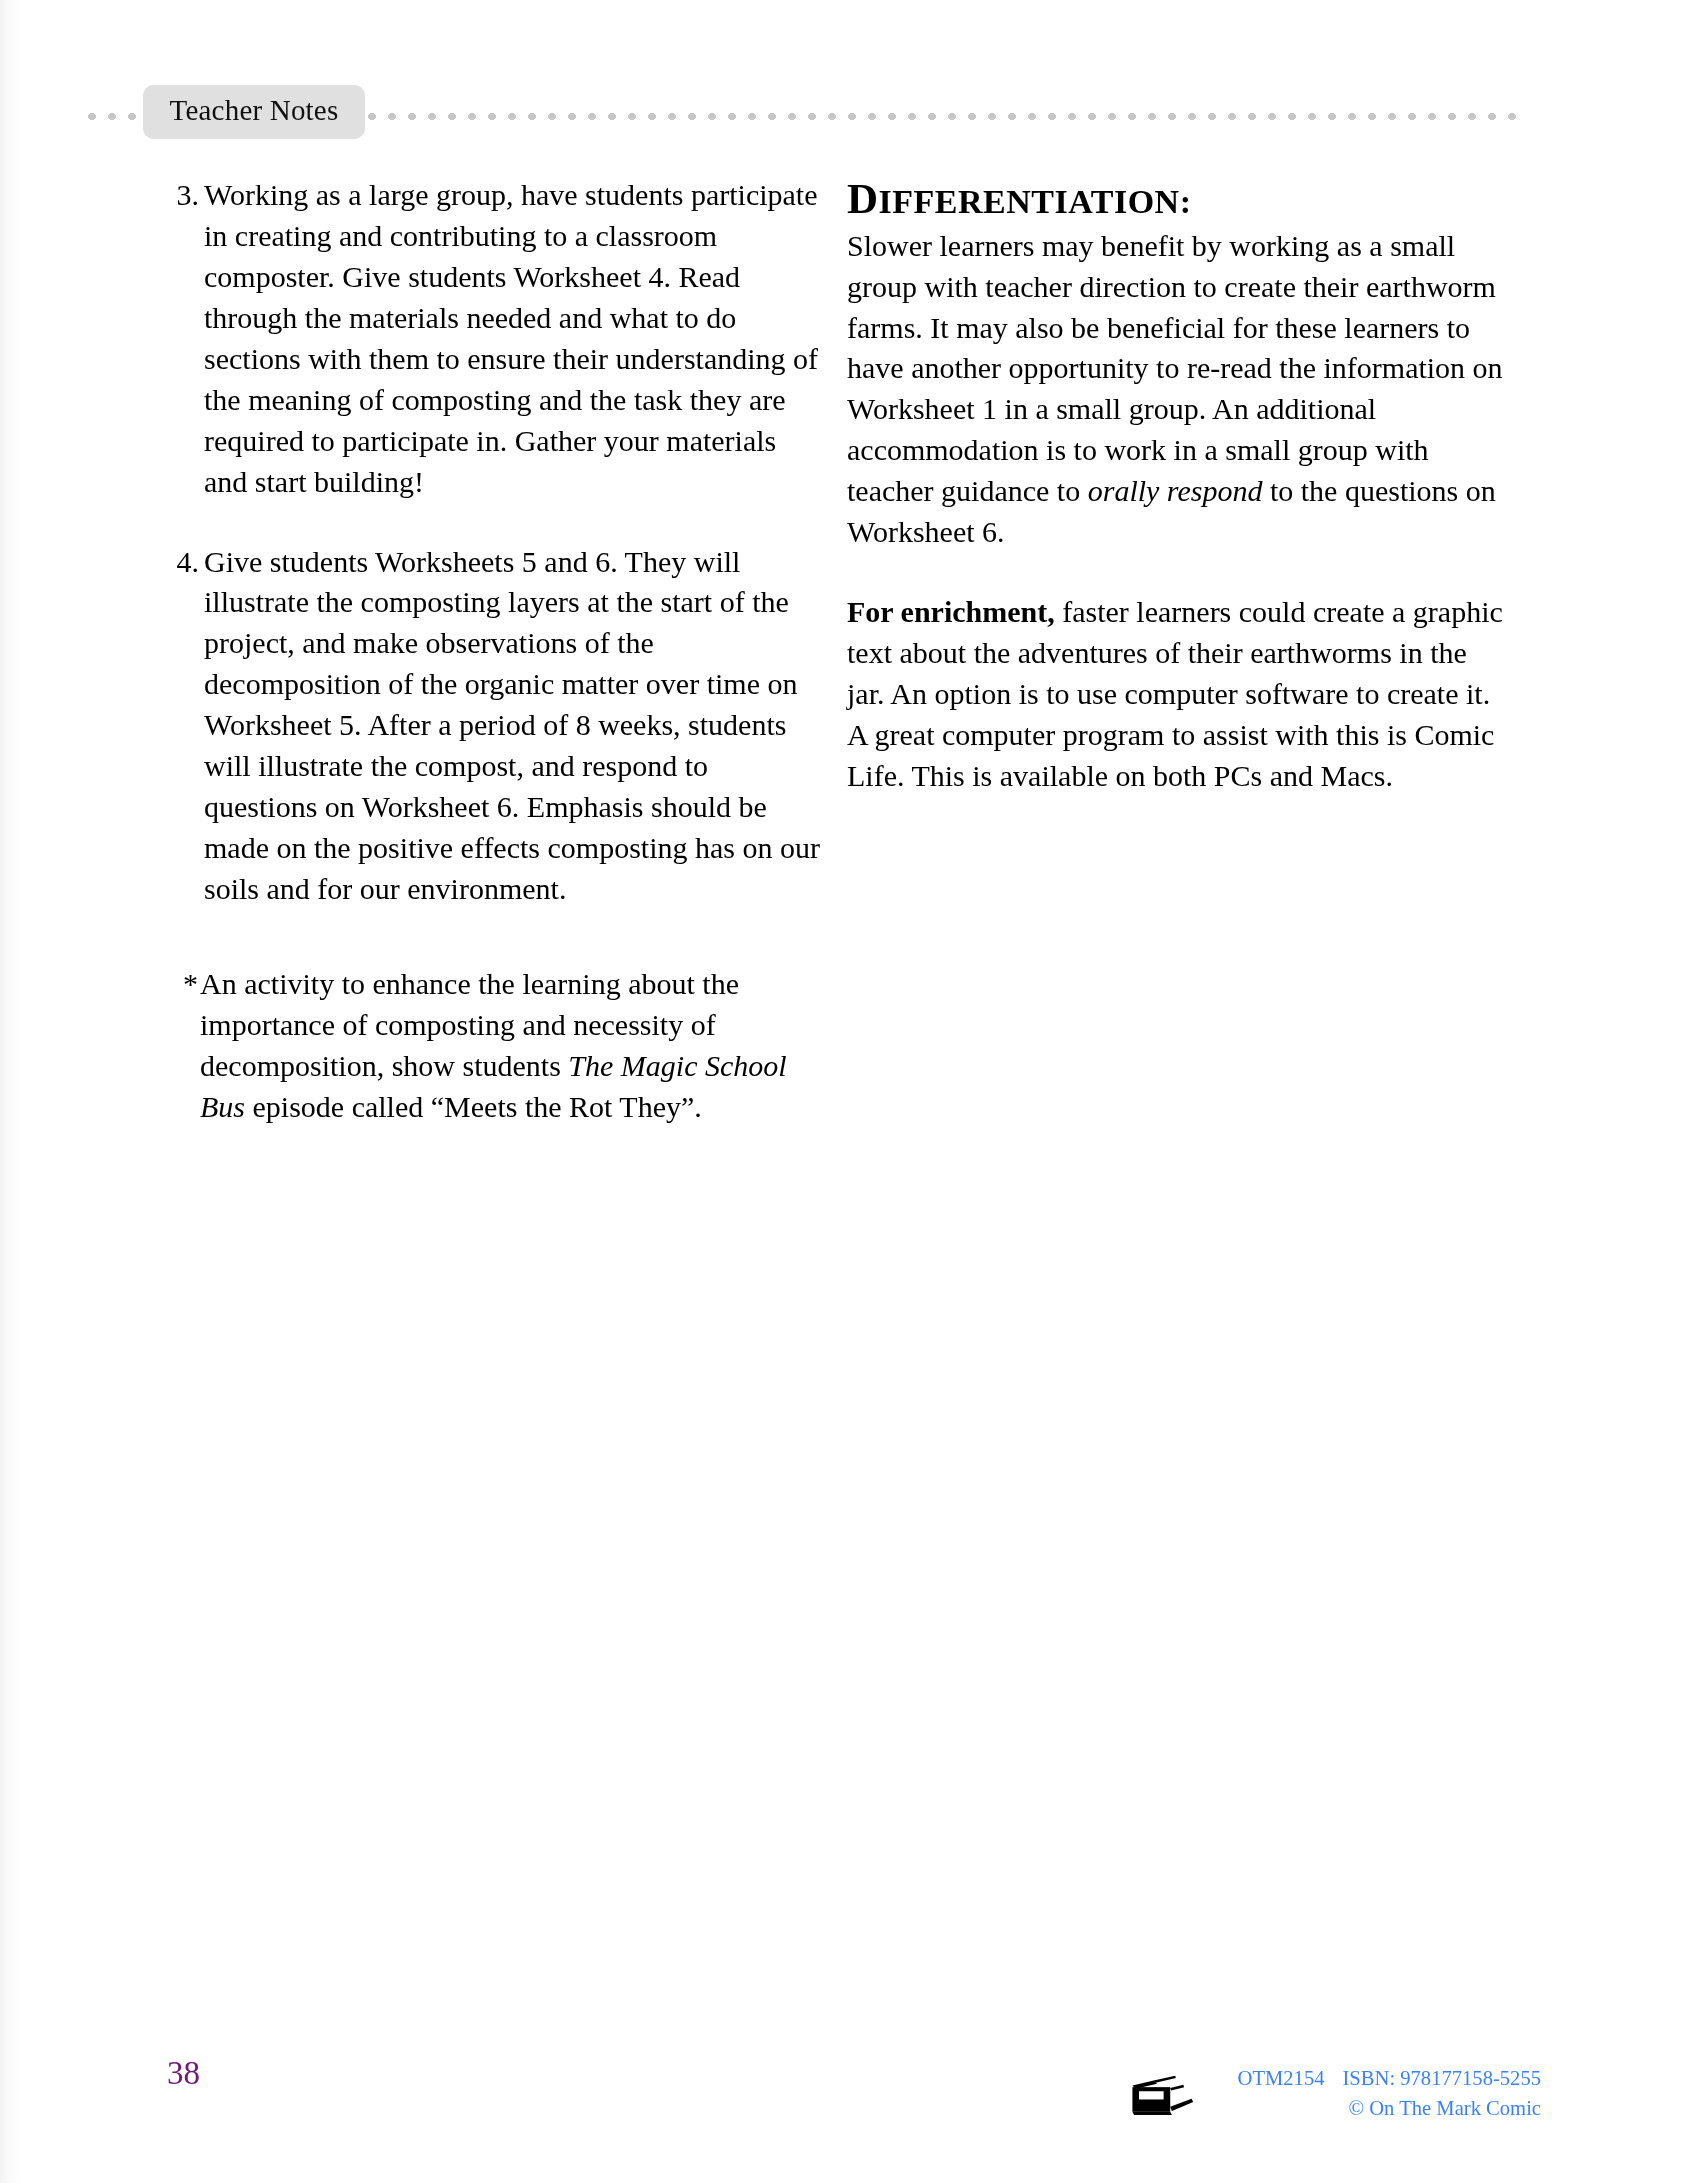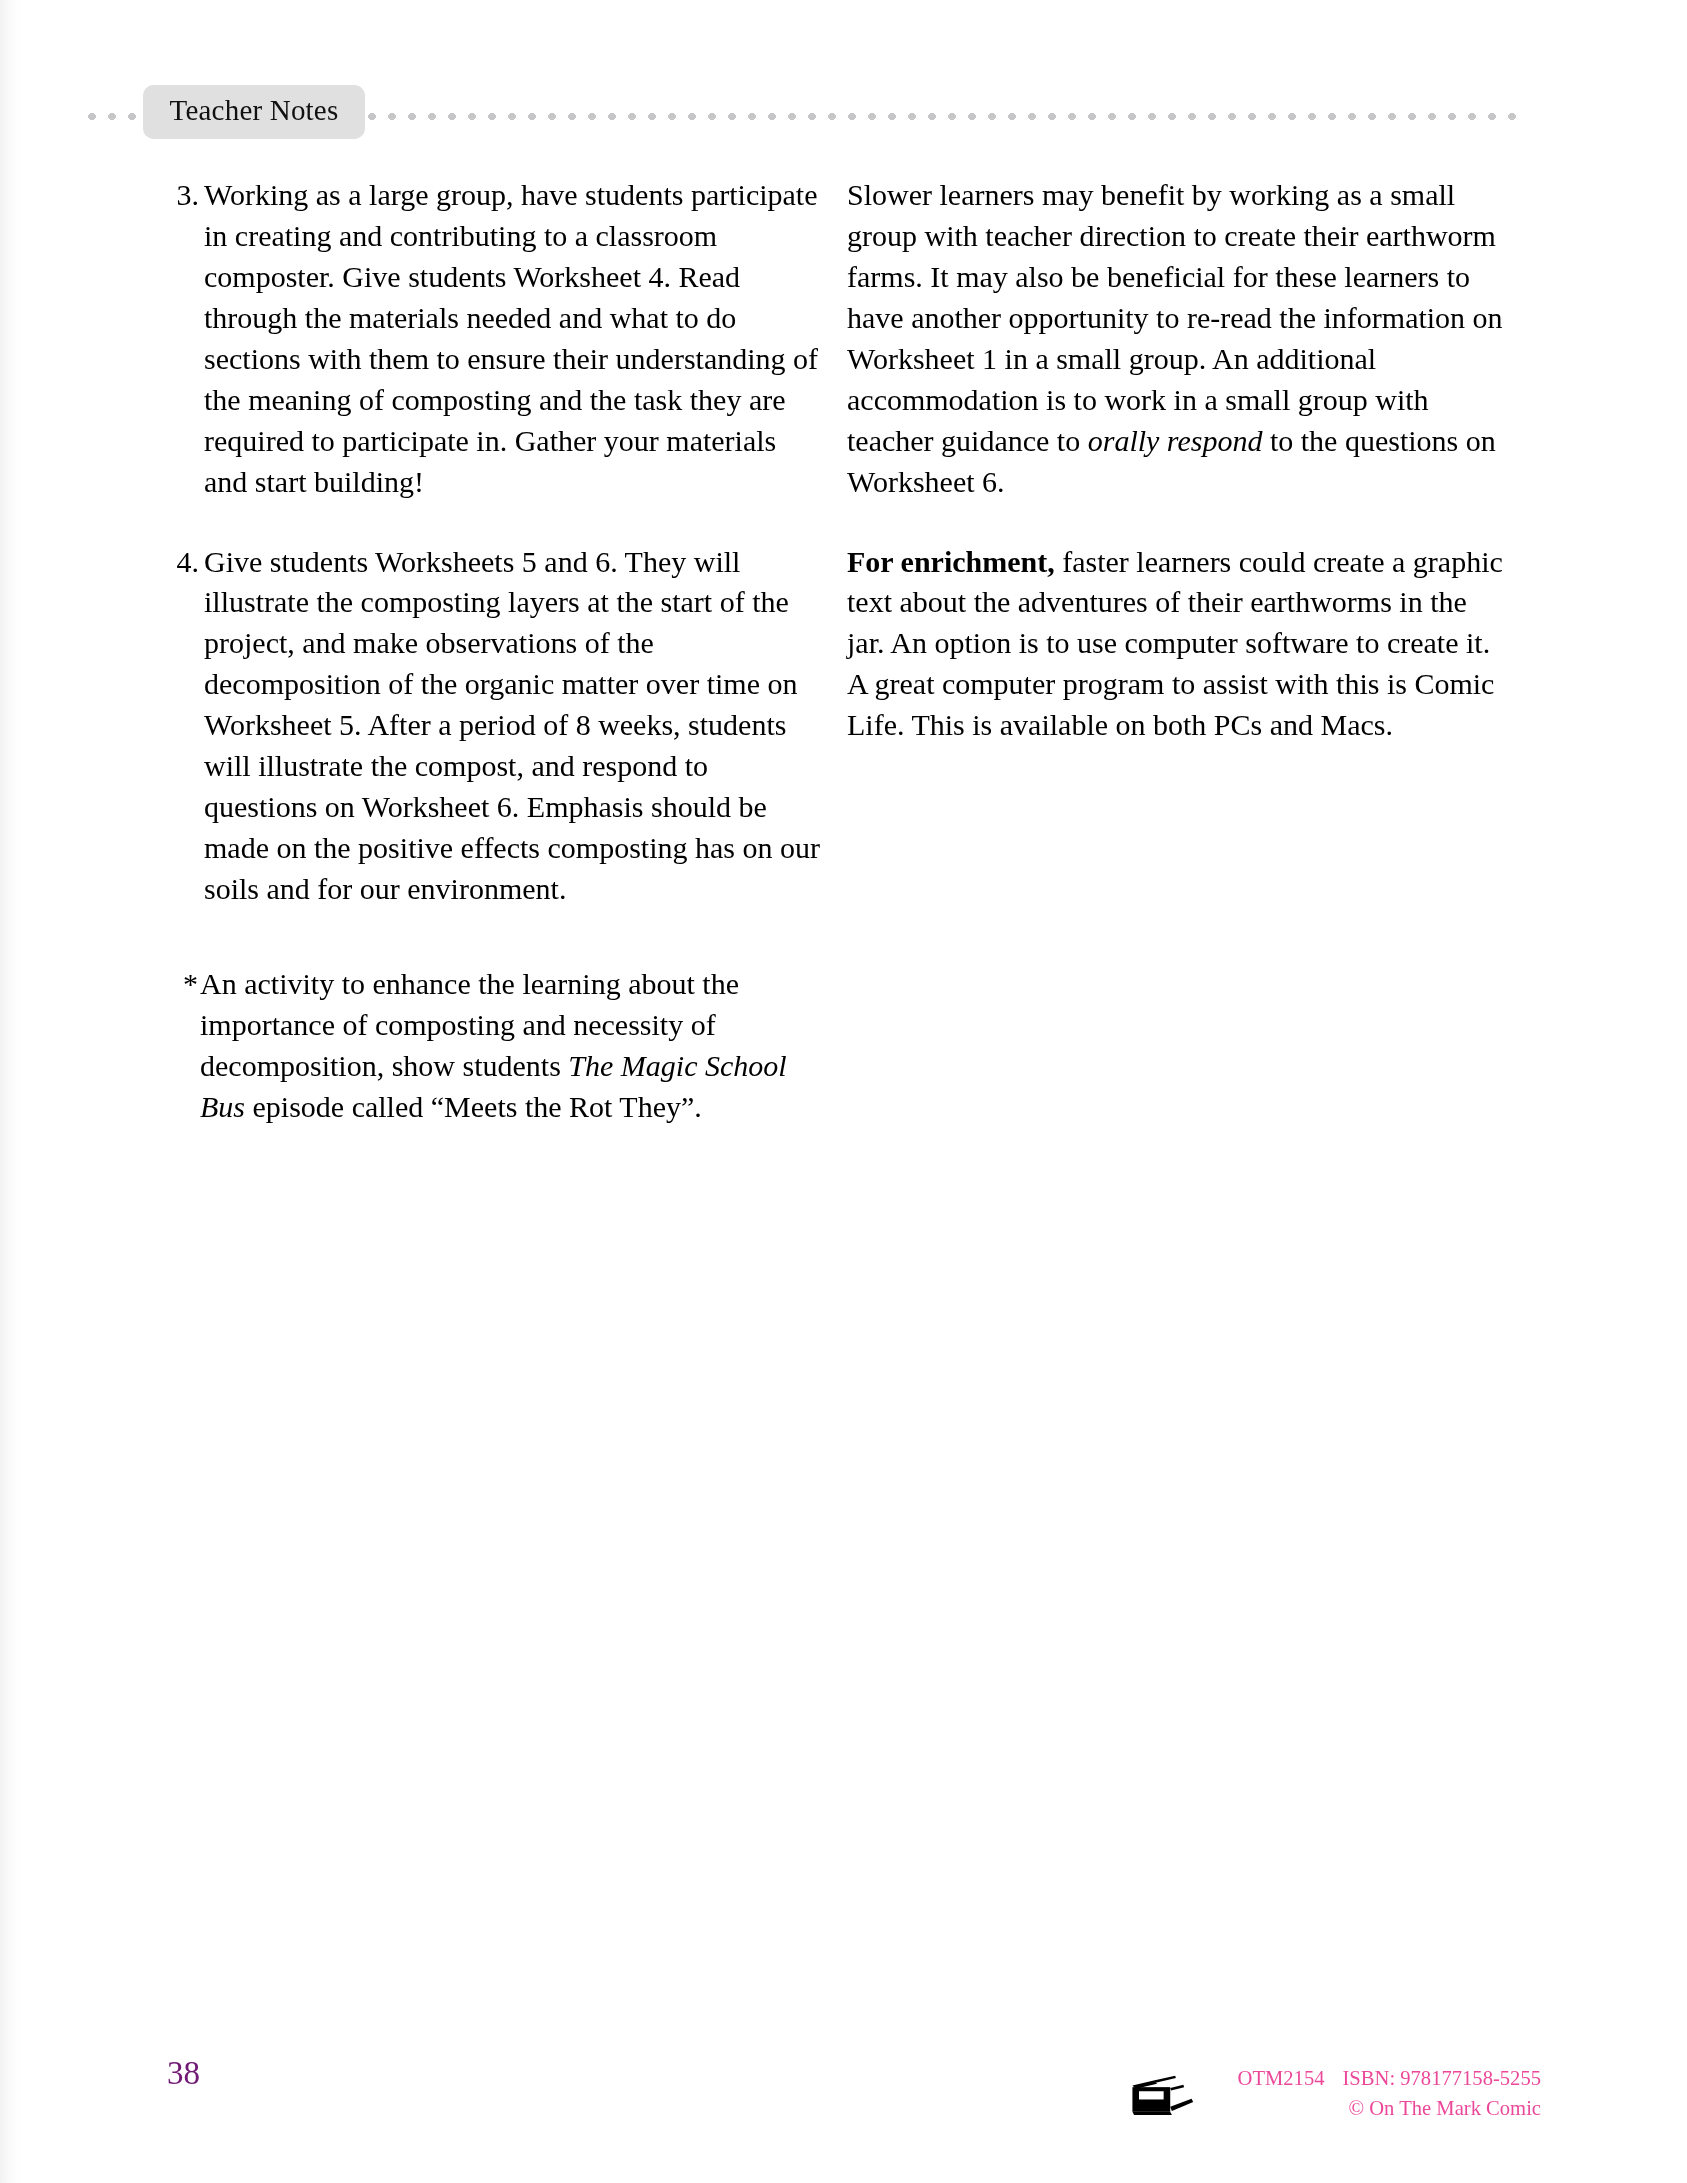--- a/index.html
+++ b/index.html
@@ -170,21 +170,21 @@
     height: 46px;
   }
   .footer-text {
     position: absolute;
     left: 92px;
     top: 0;
     width: 320px;
     text-align: right;
     font-size: 20.6px;
     line-height: 1.44;
-    color: #ec4899;
+    color: #3b82f6;
   }
   .footer-line1 { display: block; }
   .footer-line1 .otm { margin-right: 18px; }
   .footer-line2 { display: block; }
 </style>
 </head>
 <body>
 
 <div class="page">
 
@@ -215,20 +215,23 @@
 
     <div class="note">
       <span class="note-marker">*</span>
       <span>An activity to enhance the learning about the importance of composting and necessity of decomposition, show students </span><em>The Magic School Bus</em><span> episode called “Meets the Rot They”.</span>
     </div>
 
   </div>
 
   <div class="col col-right">
 
+    <h2 class="section-heading">
+      <span class="sc-first">D</span><span class="sc-rest">IFFERENTIATION:</span>
+    </h2>
 
     <p class="para">
       <span>Slower learners may benefit by working as a small group with teacher direction to create their earthworm farms. It may also be beneficial for these learners to have another opportunity to re-read the information on Worksheet 1 in a small group. An additional accommodation is to work in a small group with teacher guidance to </span><em>orally respond</em><span> to the questions on Worksheet 6.</span>
     </p>
 
     <p class="para">
       <strong>For enrichment,</strong><span> faster learners could create a graphic text about the adventures of their earthworms in the jar. An option is to use computer software to create it. A great computer program to assist with this is Comic Life. This is available on both PCs and Macs.</span>
     </p>
 
   </div>

